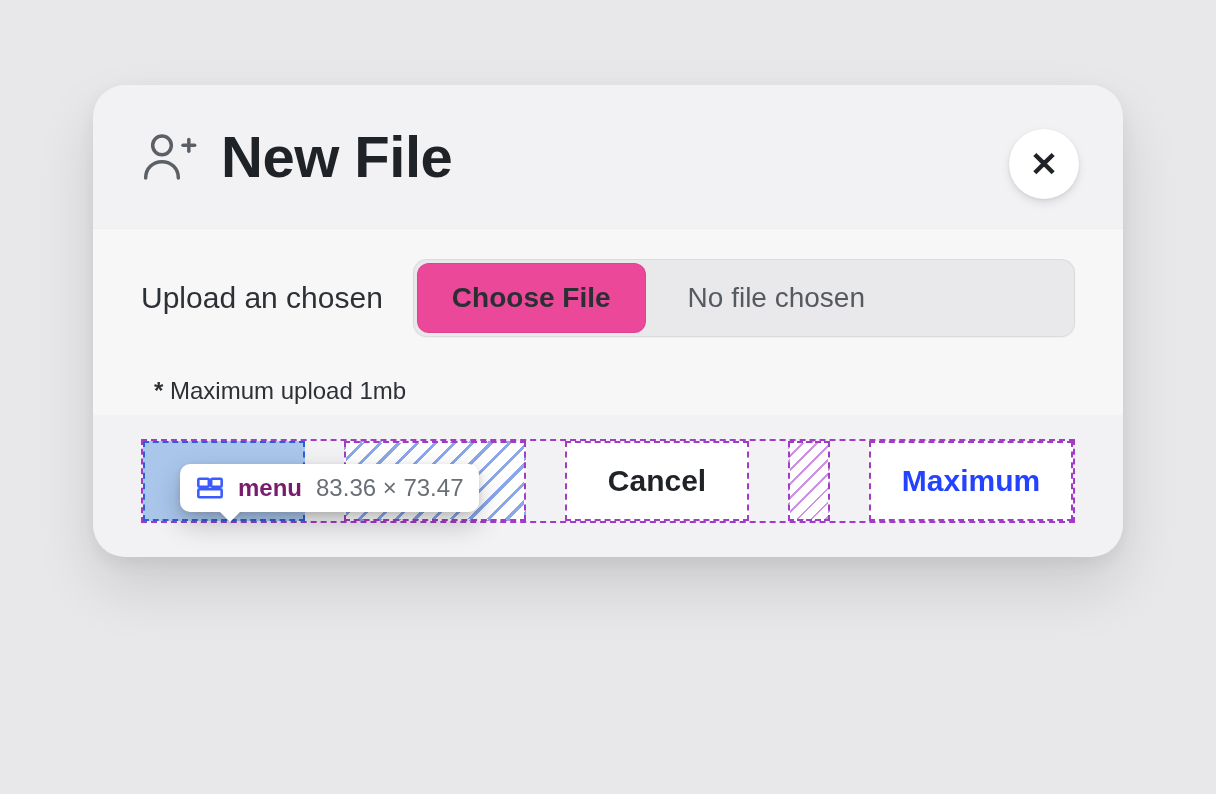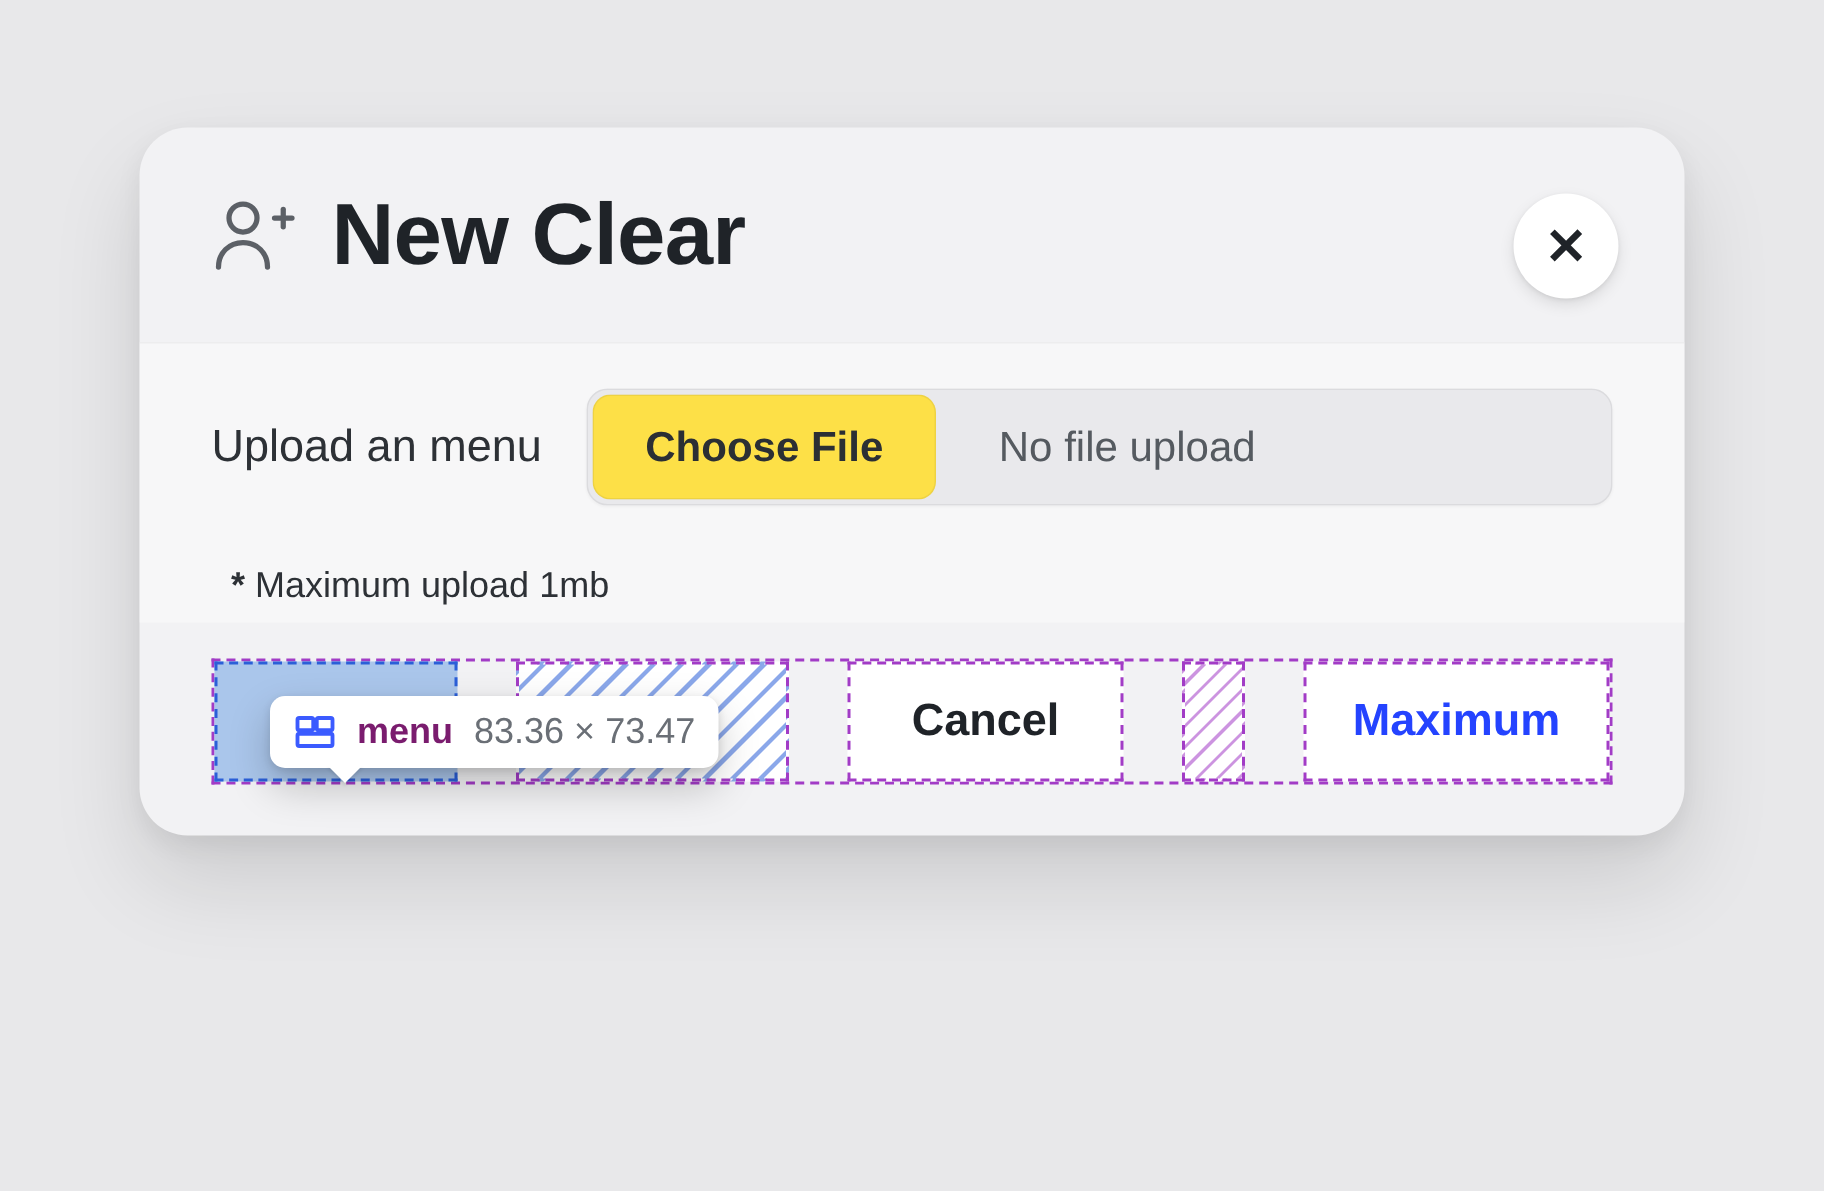--- a/index.html
+++ b/index.html
@@ -77,21 +77,21 @@
     flex: 1;
     display: flex;
     align-items: stretch;
     border-radius: 14px;
     overflow: hidden;
     background: #e9e9ec;
     box-shadow: inset 0 0 0 1px rgba(0,0,0,0.06), 0 1px 2px rgba(0,0,0,0.04);
     height: 78px;
   }
   .choose-file-btn {
-    background: #fde047;
+    background: #ec4899;
     border: 1px solid rgba(0,0,0,0.06);
     border-radius: 12px;
     margin: 4px;
     padding: 0 34px;
     font-size: 28px;
     font-weight: 800;
     color: #2b2f34;
     cursor: pointer;
     display: flex;
     align-items: center;
@@ -195,32 +195,32 @@
 
   <div class="dialog-header">
     <span class="user-add-icon">
       <svg viewBox="0 0 48 48" fill="none" stroke="#5c6066" stroke-width="3" stroke-linecap="round" stroke-linejoin="round">
         <circle cx="18" cy="14" r="8"></circle>
         <path d="M4 42c0-8 6-14 14-14s14 6 14 14"></path>
         <line x1="36" y1="14" x2="46" y2="14"></line>
         <line x1="41" y1="9" x2="41" y2="19"></line>
       </svg>
     </span>
-    <h1 class="dialog-title">New Clear</h1>
+    <h1 class="dialog-title">New File</h1>
     <button class="close-btn">
       <span>✕</span>
     </button>
   </div>
 
   <div class="dialog-body">
     <div class="upload-row">
-      <span class="upload-label">Upload an menu</span>
+      <span class="upload-label">Upload an chosen</span>
       <div class="file-group">
         <button class="choose-file-btn">Choose File</button>
-        <div class="file-status">No file upload</div>
+        <div class="file-status">No file chosen</div>
       </div>
     </div>
     <div class="hint">
       <span class="asterisk">*</span><span> Maximum upload 1mb</span>
     </div>
   </div>
 
   <div class="action-bar">
     <div class="flex-item clear-item">Clear</div>
     <div class="flex-item flex-spacer"></div>

